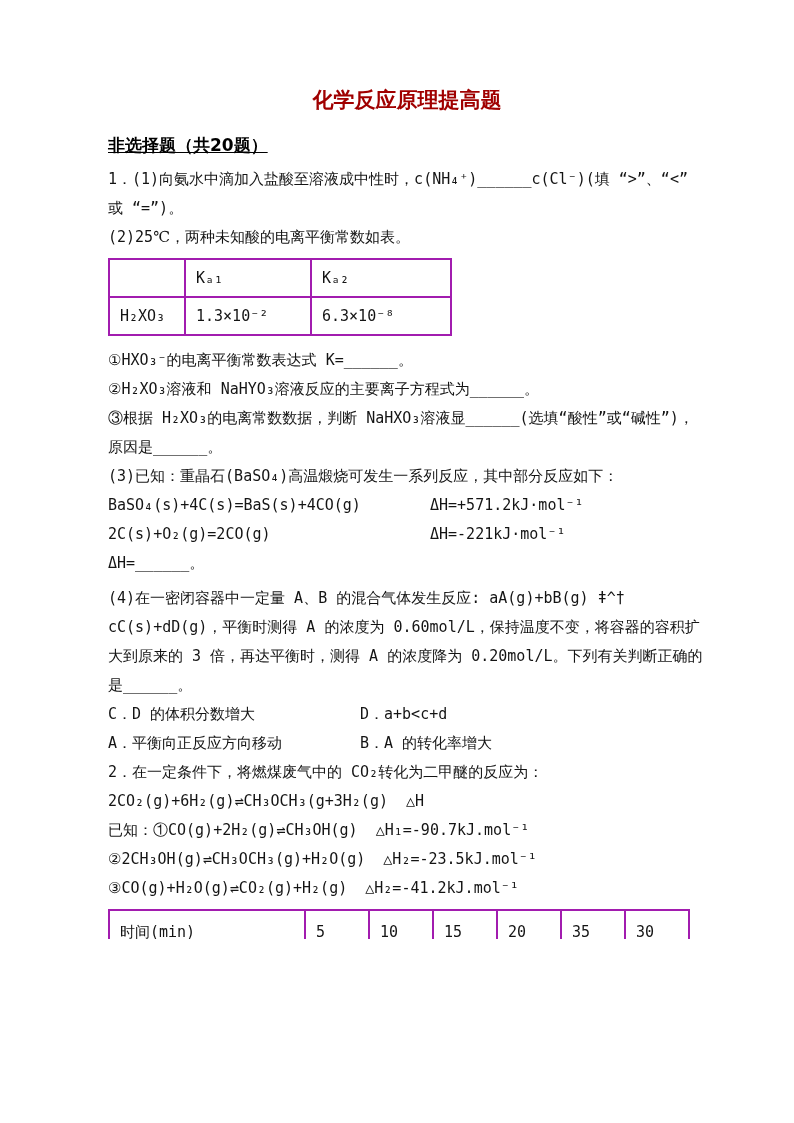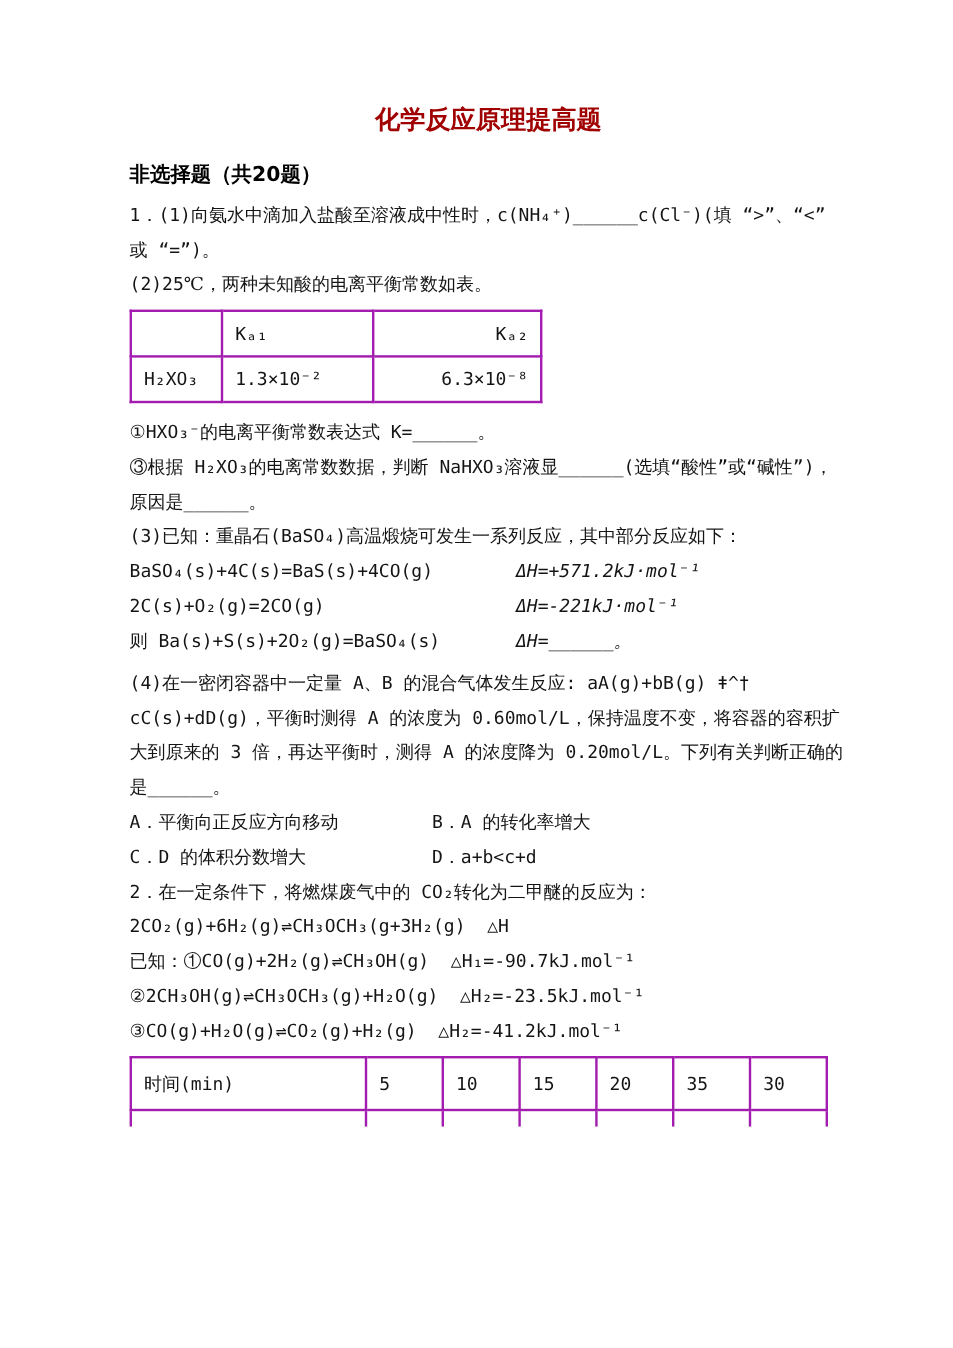--- a/index.html
+++ b/index.html
@@ -11,38 +11,39 @@
     font-size: 15px; color: #141414;
   }
   .title {
     margin: 0 0 20px 0; text-align: center;
     font-family: "DejaVu Sans", sans-serif;
     font-size: 21px; font-weight: bold; color: #a00000;
   }
   .section-header {
     margin: 0 0 8px 0; font-size: 17px; font-weight: bold; color: #000;
     font-family: "DejaVu Sans", sans-serif;
+    text-decoration: underline;
   }
   .line { margin: 0; line-height: 29px; white-space: pre-wrap; }
   .spacer-s { height: 6px; }
   table { border-collapse: collapse; margin: 6px 0 10px 0; table-layout: fixed; }
   td {
     border: 2px solid #a21caf; padding: 4px 10px; vertical-align: middle;
     font-size: 15px; color: #141414;
   }
   .ka-table td { height: 38px; }
   .ka-table .c0 { width: 76px; }
   .ka-table .c1 { width: 126px; }
-  .ka-table .c2 { width: 140px; text-align: right; }
+  .ka-table .c2 { width: 140px; }
   .pressure-table td { height: 44px; margin-left: 36px; }
   .pressure-table .c0 { width: 196px; }
   .pressure-table .cn { width: 64px; }
   .reaction-line { display: flex; line-height: 29px; }
   .reaction-eq { width: 322px; flex: 0 0 auto; white-space: pre-wrap; }
-  .reaction-dh { white-space: pre-wrap; font-style: italic; }
+  .reaction-dh { white-space: pre-wrap; }
   .options-row { display: flex; line-height: 29px; }
   .option-a { width: 252px; flex: 0 0 auto; white-space: pre-wrap; }
   .option-b { white-space: pre-wrap; }
 </style>
 </head>
 <body>
 
 <div class="page">
 
   <h1 class="title">化学反应原理提高题</h1>
@@ -61,47 +62,47 @@
     </tr>
     <tr>
       <td class="c0">H₂XO₃</td>
       <td class="c1">1.3×10⁻²</td>
       <td class="c2">6.3×10⁻⁸</td>
     </tr>
   </tbody>
     </table>
 
   <p class="line">①HXO₃⁻的电离平衡常数表达式 K=______。</p>
+  <p class="line">②H₂XO₃溶液和 NaHYO₃溶液反应的主要离子方程式为______。</p>
   <p class="line">③根据 H₂XO₃的电离常数数据，判断 NaHXO₃溶液显______(选填“酸性”或“碱性”)，原因是______。</p>
 
   <p class="line">(3)已知：重晶石(BaSO₄)高温煅烧可发生一系列反应，其中部分反应如下：</p>
 
   <div class="reaction-line">
     <span class="reaction-eq">BaSO₄(s)+4C(s)=BaS(s)+4CO(g)</span>
     <span class="reaction-dh">ΔH=+571.2kJ·mol⁻¹</span>
   </div>
   <div class="reaction-line">
     <span class="reaction-eq">2C(s)+O₂(g)=2CO(g)</span>
     <span class="reaction-dh">ΔH=-221kJ·mol⁻¹</span>
   </div>
   <div class="reaction-line">
-    <span class="reaction-eq">则 Ba(s)+S(s)+2O₂(g)=BaSO₄(s)</span>
     <span class="reaction-dh">ΔH=______。</span>
   </div>
 
   <div class="spacer-s"></div>
   <p class="line">(4)在一密闭容器中一定量 A、B 的混合气体发生反应: aA(g)+bB(g) ǂ^† cC(s)+dD(g)，平衡时测得 A 的浓度为 0.60mol/L，保持温度不变，将容器的容积扩大到原来的 3 倍，再达平衡时，测得 A 的浓度降为 0.20mol/L。下列有关判断正确的是______。</p>
 
   <div class="options-row">
+    <span class="option-a">C．D 的体积分数增大</span>
+    <span class="option-b">D．a+b&lt;c+d</span>
+  </div>
+  <div class="options-row">
     <span class="option-a">A．平衡向正反应方向移动</span>
     <span class="option-b">B．A 的转化率增大</span>
-  </div>
-  <div class="options-row">
-    <span class="option-a">C．D 的体积分数增大</span>
-    <span class="option-b">D．a+b&lt;c+d</span>
   </div>
 
   <p class="line">2．在一定条件下，将燃煤废气中的 CO₂转化为二甲醚的反应为：</p>
   <p class="line">2CO₂(g)+6H₂(g)⇌CH₃OCH₃(g+3H₂(g)  △H</p>
   <p class="line">已知：①CO(g)+2H₂(g)⇌CH₃OH(g)  △H₁=-90.7kJ.mol⁻¹</p>
   <p class="line">②2CH₃OH(g)⇌CH₃OCH₃(g)+H₂O(g)  △H₂=-23.5kJ.mol⁻¹</p>
   <p class="line">③CO(g)+H₂O(g)⇌CO₂(g)+H₂(g)  △H₂=-41.2kJ.mol⁻¹</p>
 
   <table class="pressure-table">
     <tbody>

